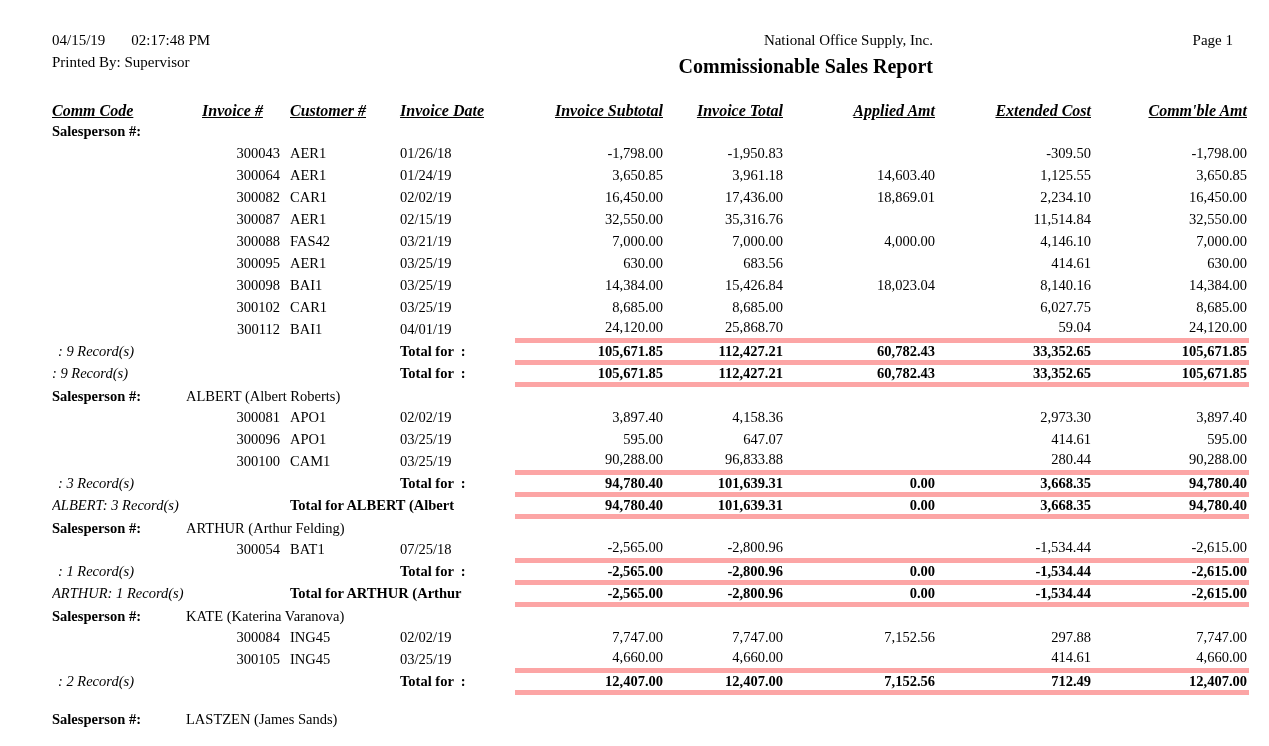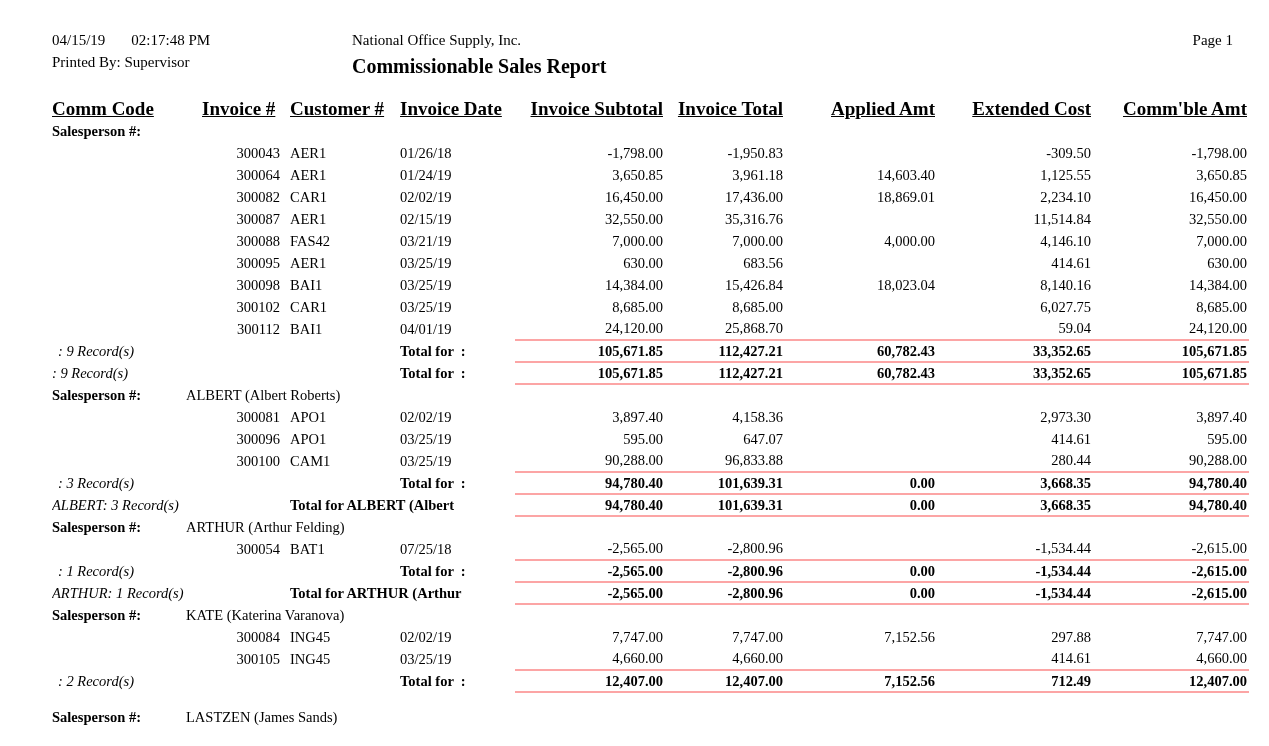--- a/index.html
+++ b/index.html
@@ -4,38 +4,38 @@
 <style>
   * { margin:0; padding:0; box-sizing:border-box; }
   html, body { width:1269px; height:746px; overflow:hidden; background:#ffffff; }
   body { font-family:"Liberation Serif","DejaVu Serif",serif; color:#000; font-size:14.5px; }
   .page { width:1269px; height:746px; padding:32px 36px 0 52px; background:#fff; }
 
   
   .report-header { display:grid; grid-template-columns:300px 1fr 300px; align-items:start; }
   .hdr-left .line { height:22px; font-size:15px; }
   .hdr-left .time { margin-left:26px; }
-  .hdr-center { text-align:left; }
+  .hdr-center { text-align:right; }
   .hdr-center .company { font-size:15px; height:22px; }
   .hdr-center .title { font-size:20px; font-weight:bold; margin-top:1px; }
   .hdr-right { text-align:right; font-size:15px; }
 
   
   table.report { border-collapse:collapse; table-layout:fixed; width:1197px; margin-top:14px; }
-  thead th { font-weight:bold; text-decoration:underline; font-size:19px; vertical-align:bottom; height:28px; white-space:nowrap; overflow:hidden; padding:0; }
+  thead th { font-weight:bold; text-decoration:underline; font-size:16px; vertical-align:bottom; height:28px; white-space:nowrap; overflow:hidden; padding:0;font-style:italic; }
   tbody td { font-size:14.5px; height:22px; vertical-align:middle; white-space:nowrap; overflow:hidden; padding:0; }
   .hl { text-align:left; }
   .hr { text-align:right; padding-right:2px !important; }
   .num { text-align:right; padding-right:2px !important; }
   .cust { padding-left:8px !important; text-align:left;margin-left:30px; }
   .date { padding-left:10px !important; text-align:left; }
   .i { font-style:italic; }
   .b { font-weight:bold; }
   .lbl { font-weight:bold; white-space:pre; }
-  .rule { border-bottom:2px solid #fca5a5; }
+  .rule { border-bottom:5px solid #fca5a5; }
   .csub { padding-left:6px !important; }
   .grp-label { font-weight:bold; display:inline-block; width:134px; }
   td.partial { padding-top:16px !important; height:36px; vertical-align:top; }
 </style>
 </head>
 <body>
 
 <div class="page">
 
   <div class="report-header">

